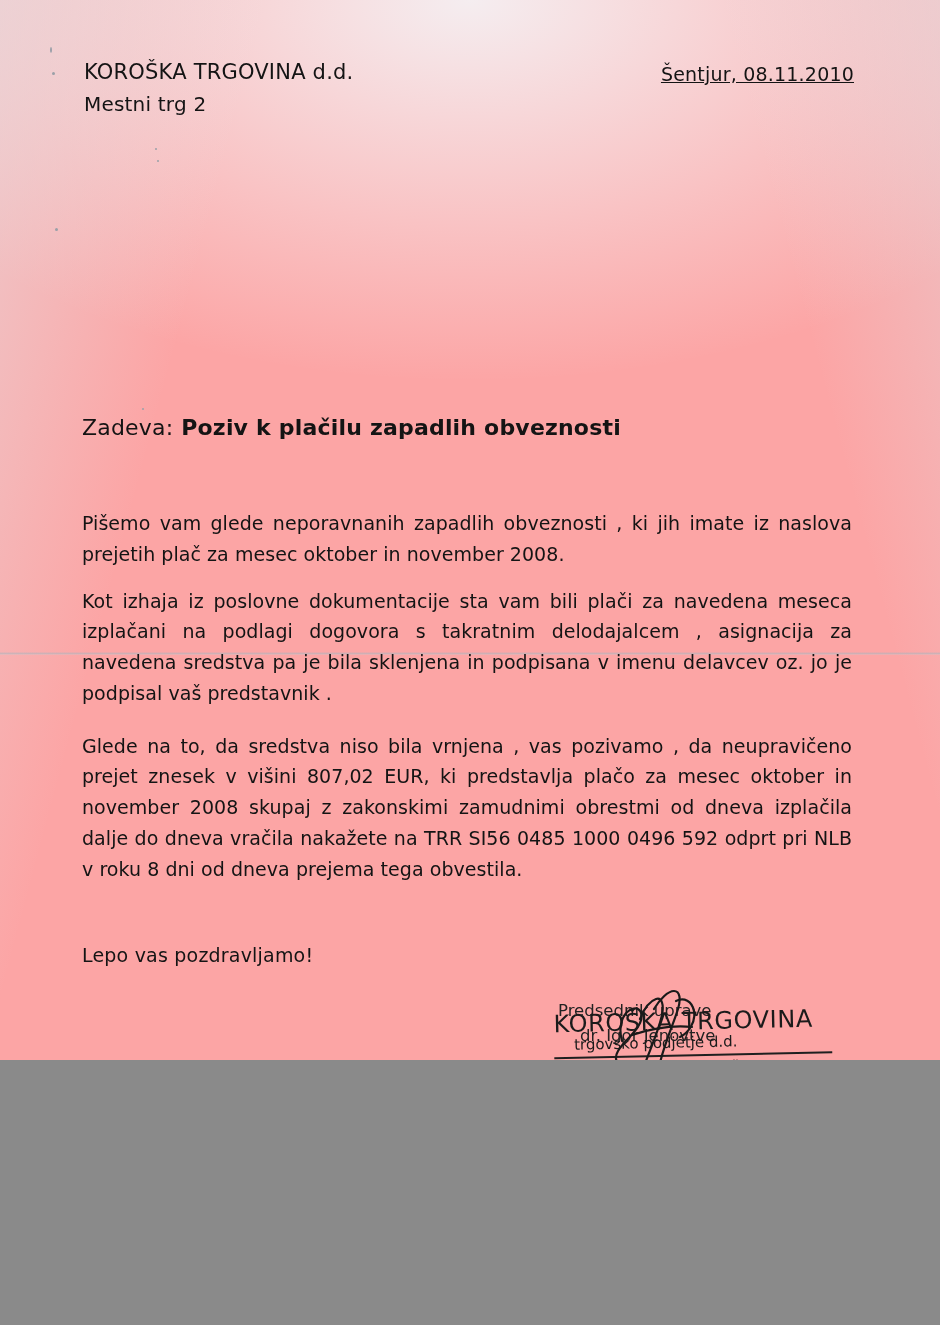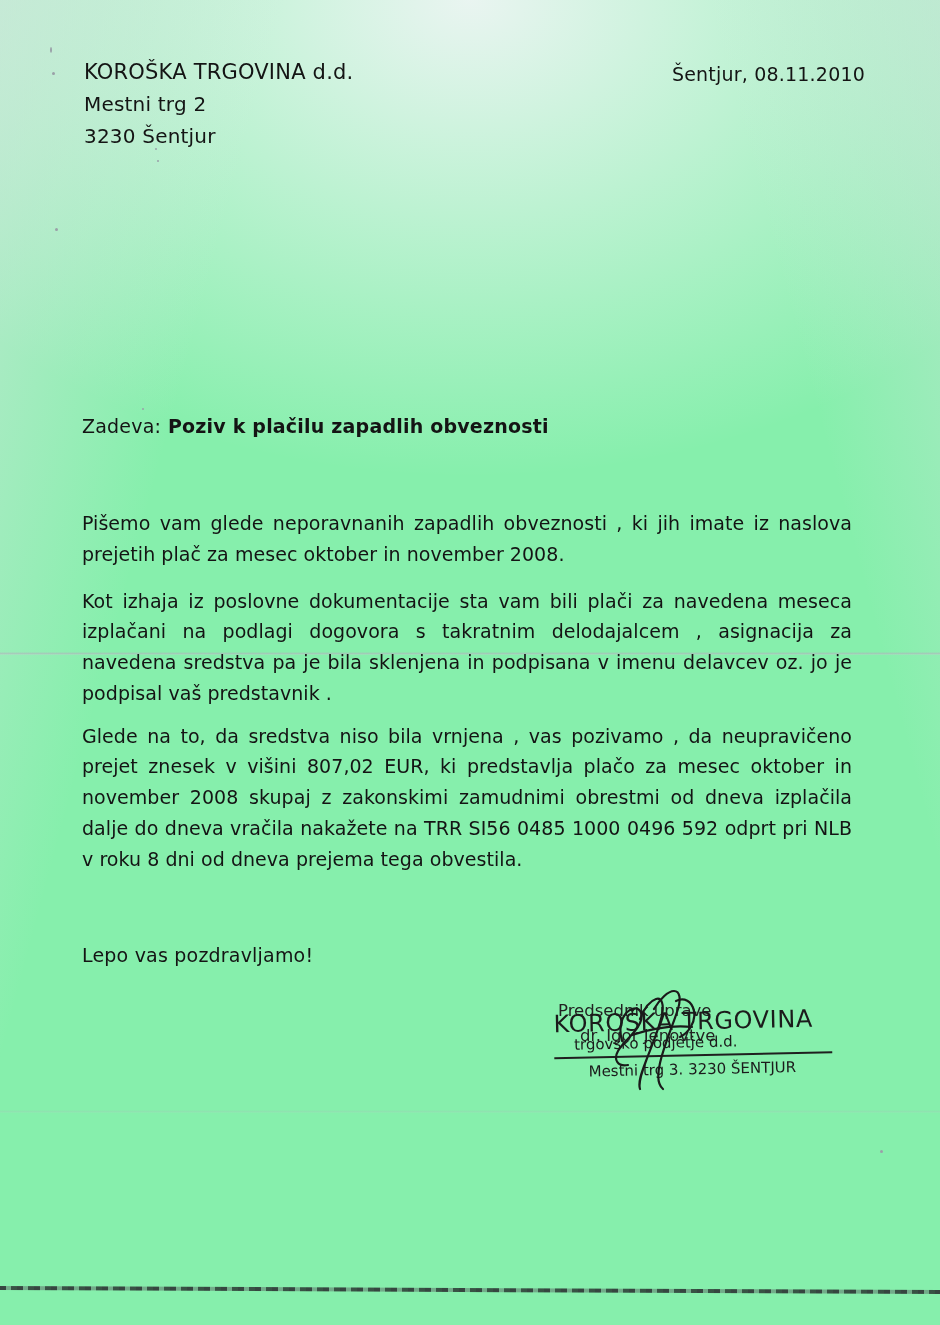--- a/index.html
+++ b/index.html
@@ -4,23 +4,23 @@
 <title>Poziv k placilu zapadlih obveznosti</title>
 <style>
   html, body {
     margin: 0;
     padding: 0;
     background: #8a8a8a;
   }
   .page {
     position: relative;
     width: 940px;
-    height: 1325px;
+    height: 1060px;
     margin: 0 auto;
-    background: #86efac;
+    background: #fca5a5;
     overflow: hidden;
     font-family: "DejaVu Sans", sans-serif;
     color: #141414;
   }
   
   .scan-tone {
     position: absolute;
     inset: 0;
     background:
       linear-gradient(105deg, rgba(226,228,232,0.55) 0%, rgba(255,255,255,0) 22%),
@@ -62,50 +62,51 @@
     left: 84px;
     top: 56px;
     line-height: 1.58;
     font-size: 20px;
     letter-spacing: .2px;
   }
   .sender .line1 { font-size: 21px; }
 
   .date-line {
     position: absolute;
-    right: 75px;
+    right: 86px;
     top: 63px;
     font-size: 19px;
     letter-spacing: .2px;
+    text-decoration: underline;
   }
 
   .subject {
     position: absolute;
     left: 82px;
     top: 415px;
-    font-size: 19px;
+    font-size: 22px;
     font-weight: 600;
     letter-spacing: .2px;
     text-align: right;
   }
   .subject .sub-label { font-weight: 400; }
 
   .body {
     position: absolute;
     left: 82px;
     top: 508px;
     width: 770px;
     font-size: 19px;
     line-height: 1.62;
     text-align: justify;
     letter-spacing: .05px;
   }
   .para { margin: 0 0 22px 0; }
   .para.tight { margin-bottom: 16px; }
-  .para.gap-sm { margin-bottom: 12px; }
+  .para.gap-sm { margin-bottom: 22px; }
 
   .closing {
     position: absolute;
     left: 82px;
     top: 920px;
     font-size: 19px;
     letter-spacing: .2px;
     margin-top: 24px;
   }
 
@@ -183,21 +184,20 @@
   <div class="speck" style="left:55px;top:228px;width:3px;height:3px;"></div>
   <div class="speck" style="left:50px;top:47px;width:2px;height:6px;"></div>
   <div class="speck" style="left:155px;top:148px;width:2px;height:2px;"></div>
   <div class="speck" style="left:157px;top:160px;width:2px;height:2px;"></div>
   <div class="speck" style="left:142px;top:408px;width:2px;height:2px;"></div>
   <div class="speck" style="left:880px;top:1150px;width:3px;height:3px;"></div>
 
   <div class="sender">
     <div class="line1">KOROŠKA TRGOVINA d.d.</div>
     <div>Mestni trg 2</div>
-    <div>3230 Šentjur</div>
   </div>
 
   <div class="date-line">Šentjur, 08.11.2010</div>
 
   <div class="subject">
     <span class="sub-label">Zadeva:</span>
     <span>Poziv k plačilu zapadlih obveznosti</span>
   </div>
 
   <div class="body">

